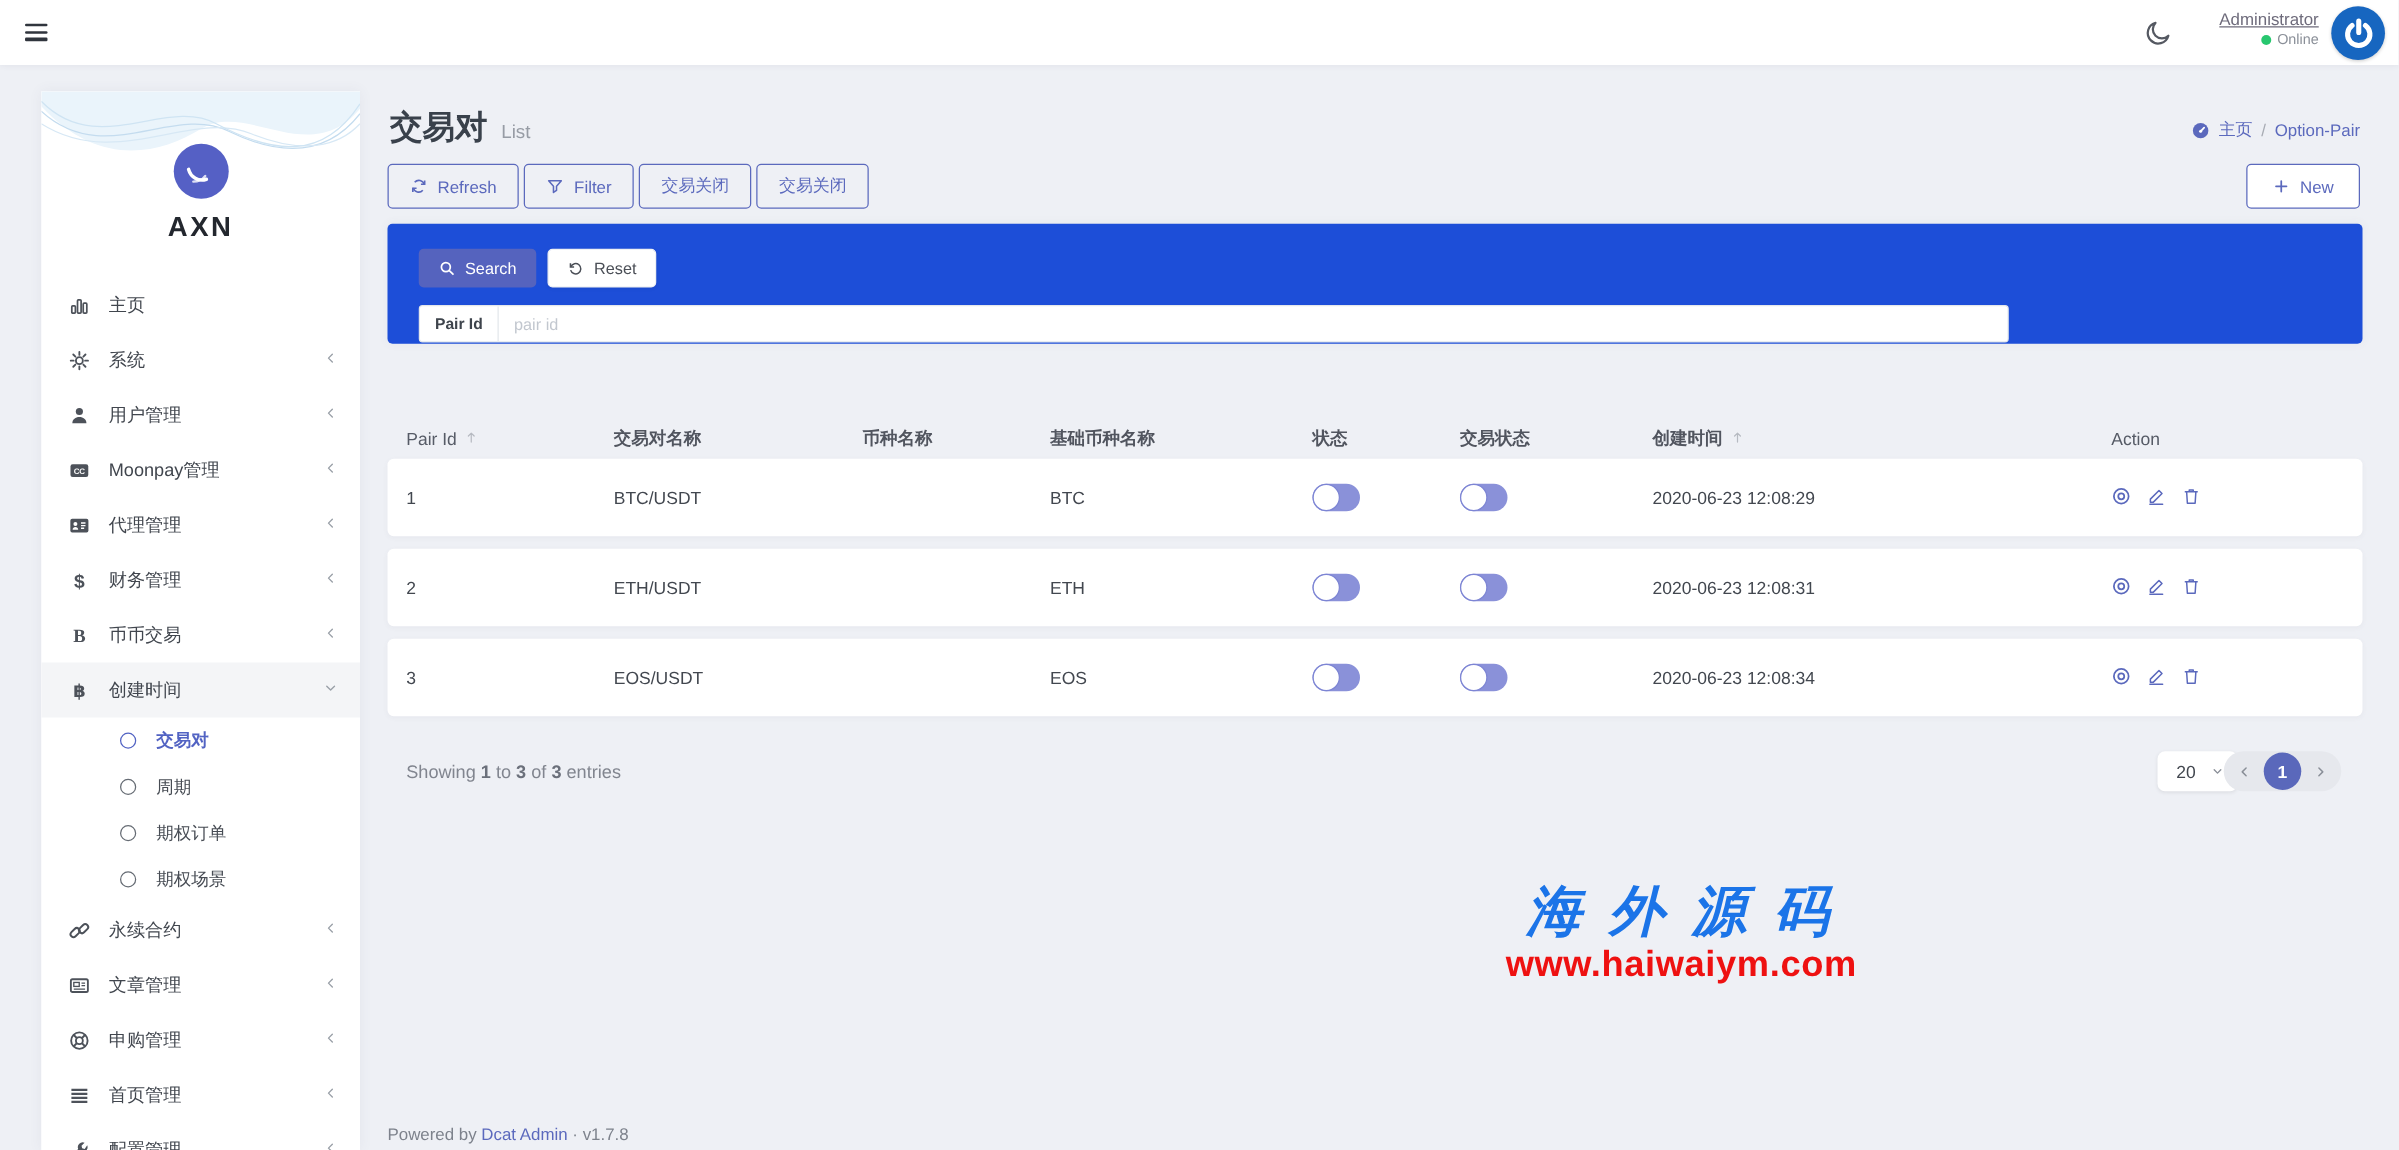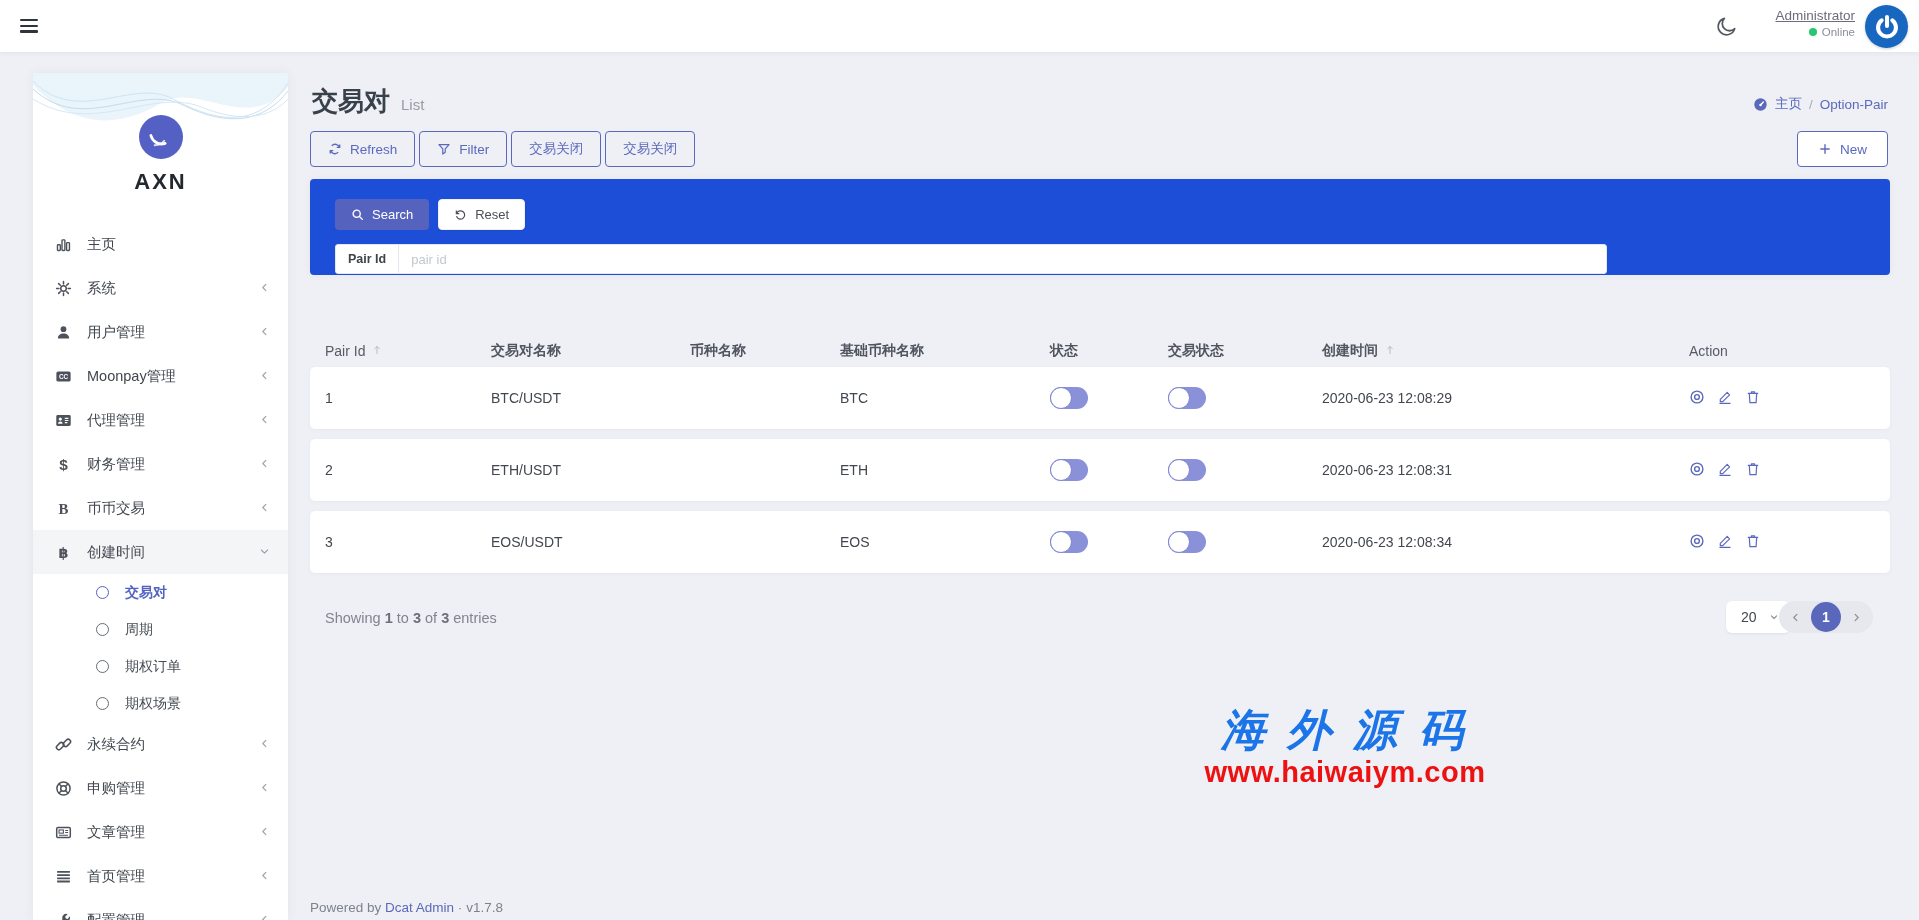--- a/index.html
+++ b/index.html
@@ -301,39 +301,39 @@
           </svg>
         </span>
         <span class="mi-label">永续合约</span>
         <span class="chev"><svg viewBox="0 0 16 16">
             <path d="M10 3.5L5.5 8l4.5 4.5" fill="none" stroke="currentColor" stroke-width="1.6" stroke-linecap="round" stroke-linejoin="round"></path>
           </svg></span>
       </div>
       <div class="menu-item">
         <span class="icon mi-icon">
           <svg viewBox="0 0 16 16">
+            <rect x="1.6" y="3.2" width="12.8" height="9.6" rx="1.2" fill="none" stroke="currentColor" stroke-width="1.4"></rect>
+            <rect x="3.8" y="5.6" width="4.1" height="3" fill="none" stroke="currentColor" stroke-width="1"></rect>
+            <path d="M9.6 6.1h2.7M9.6 8h2.7M3.8 10.6h8.5" stroke="currentColor" stroke-width="1" fill="none"></path>
+          </svg>
+        </span>
+        <span class="mi-label">文章管理</span>
+        <span class="chev"><svg viewBox="0 0 16 16">
+            <path d="M10 3.5L5.5 8l4.5 4.5" fill="none" stroke="currentColor" stroke-width="1.6" stroke-linecap="round" stroke-linejoin="round"></path>
+          </svg></span>
+      </div>
+      <div class="menu-item">
+        <span class="icon mi-icon">
+          <svg viewBox="0 0 16 16">
             <circle cx="8" cy="8" r="6.2" fill="none" stroke="currentColor" stroke-width="1.4"></circle>
             <circle cx="8" cy="8" r="2.6" fill="none" stroke="currentColor" stroke-width="1.4"></circle>
             <path d="M3.6 3.6l2.6 2.6M12.4 3.6L9.8 6.2M3.6 12.4l2.6-2.6M12.4 12.4L9.8 9.8" stroke="currentColor" stroke-width="1.4"></path>
           </svg>
         </span>
         <span class="mi-label">申购管理</span>
-        <span class="chev"><svg viewBox="0 0 16 16">
-            <path d="M10 3.5L5.5 8l4.5 4.5" fill="none" stroke="currentColor" stroke-width="1.6" stroke-linecap="round" stroke-linejoin="round"></path>
-          </svg></span>
-      </div>
-      <div class="menu-item">
-        <span class="icon mi-icon">
-          <svg viewBox="0 0 16 16">
-            <rect x="1.6" y="3.2" width="12.8" height="9.6" rx="1.2" fill="none" stroke="currentColor" stroke-width="1.4"></rect>
-            <rect x="3.8" y="5.6" width="4.1" height="3" fill="none" stroke="currentColor" stroke-width="1"></rect>
-            <path d="M9.6 6.1h2.7M9.6 8h2.7M3.8 10.6h8.5" stroke="currentColor" stroke-width="1" fill="none"></path>
-          </svg>
-        </span>
-        <span class="mi-label">文章管理</span>
         <span class="chev"><svg viewBox="0 0 16 16">
             <path d="M10 3.5L5.5 8l4.5 4.5" fill="none" stroke="currentColor" stroke-width="1.6" stroke-linecap="round" stroke-linejoin="round"></path>
           </svg></span>
       </div>
       <div class="menu-item">
         <span class="icon mi-icon">
           <svg viewBox="0 0 16 16">
             <path d="M2 3.7h12M2 6.7h12M2 9.7h12M2 12.7h12" stroke="currentColor" stroke-width="1.7"></path>
           </svg>
         </span>

